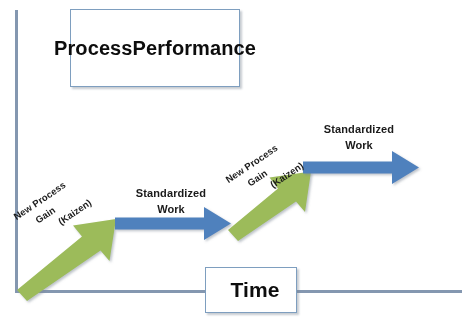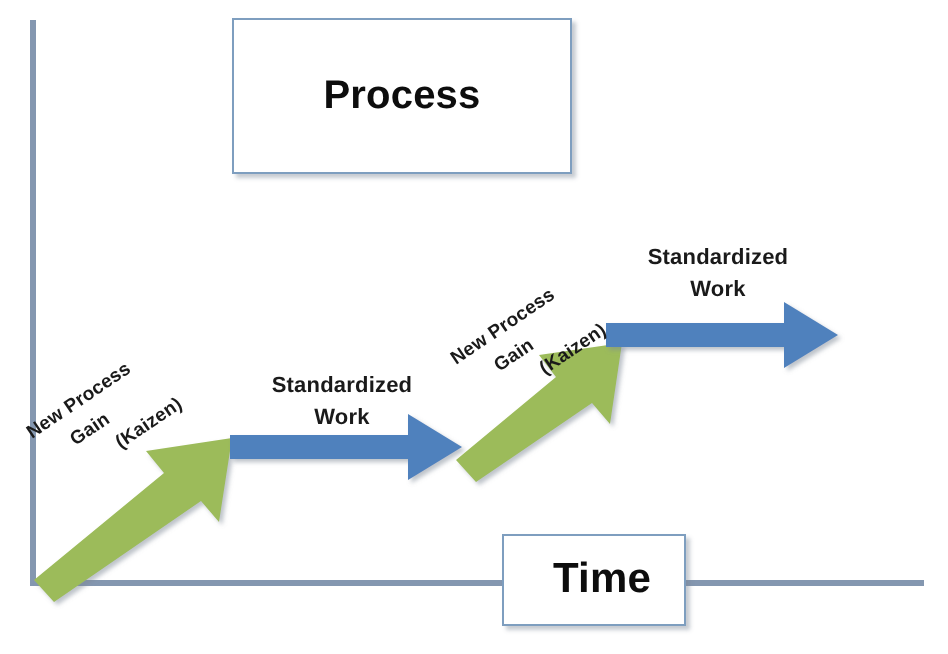--- a/index.html
+++ b/index.html
@@ -33,21 +33,20 @@
     background: #ffffff;
     border: 1.6px solid #7e9ebf;
     box-shadow: 2px 2px 2px rgba(120,130,145,0.42);
     display: flex;
     align-items: center;
     justify-content: center;
     text-align: center;
     color: #0d0d0d;
     font-weight: bold;
     letter-spacing: 0.1px;
-    margin-left: 46px;
   }
   #box-process-performance {
     left: 70px;
     top: 9px;
     width: 170px;
     height: 78px;
     font-size: 20px;
     line-height: 1.32;
   }
   #box-process-performance .line {
@@ -163,19 +162,20 @@
     <span class="line indent2">(Kaizen)</span>
   </div>
 
   <div class="flat-label" id="label-standardized-work-2">
     <span class="line">Standardized</span>
     <span class="line">Work</span>
   </div>
 
   <div class="callout" id="box-process-performance">
     <span class="line">Process</span>
+    <span class="line">Performance</span>
   </div>
 
   <div class="callout" id="box-time">
     <span class="line">Time</span>
   </div>
 
 </div>
 
 </body></html>

